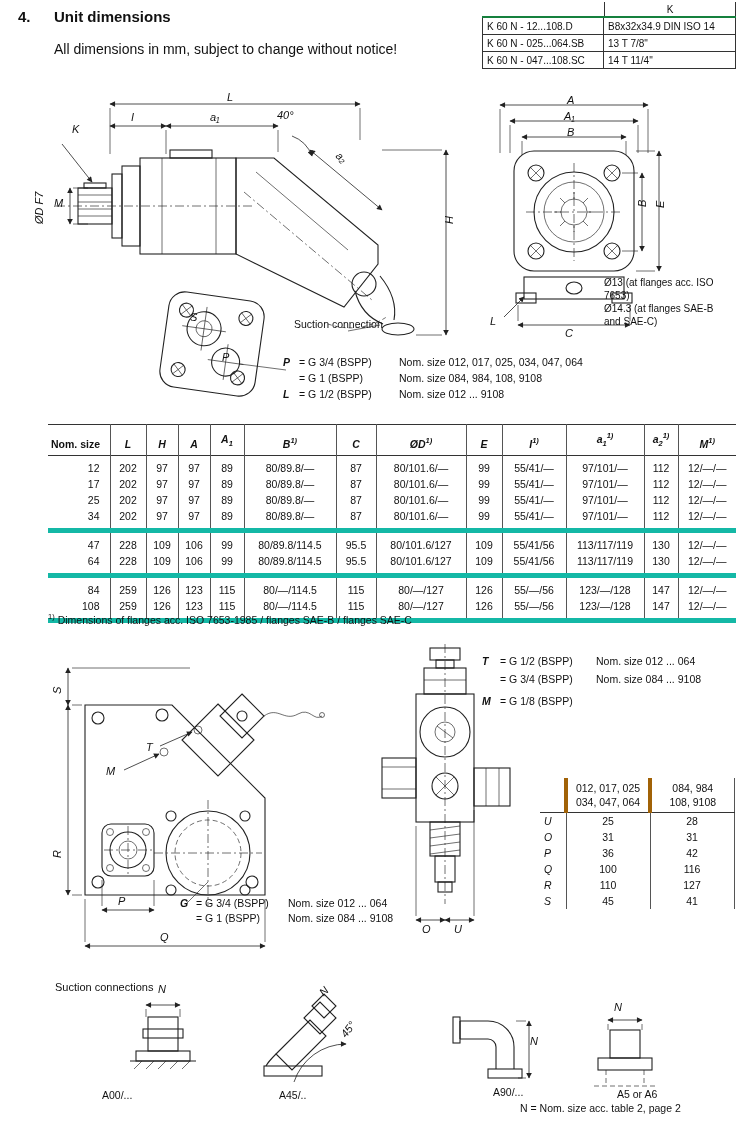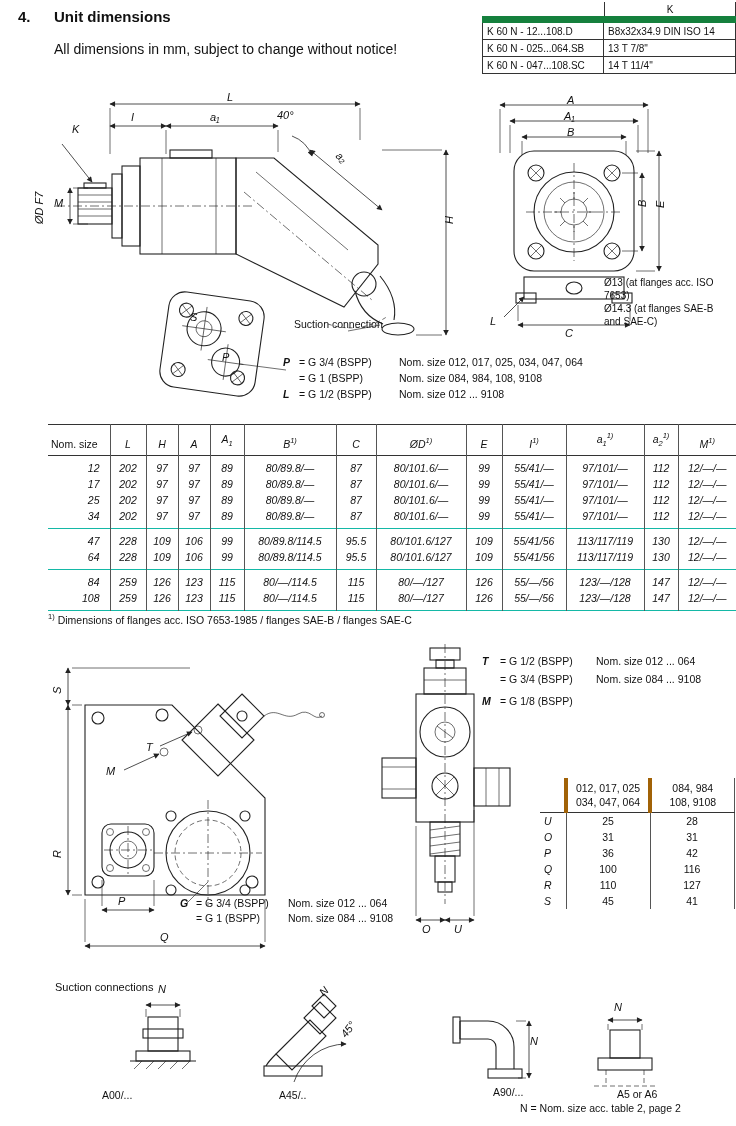--- a/index.html
+++ b/index.html
@@ -5,21 +5,21 @@
   * { margin:0; padding:0; box-sizing:border-box; }
   body { background:#e9e9e9; font-family:"Liberation Sans","DejaVu Sans",sans-serif; color:#111; }
   .page { position:relative; width:736px; height:1126px; background:#fff; overflow:hidden; margin:0 auto; }
   .hdr-num { position:absolute; left:18px; top:8px; font-size:15px; font-weight:bold; }
   .hdr-title { position:absolute; left:54px; top:8px; font-size:15px; font-weight:bold; }
   .hdr-note { position:absolute; left:54px; top:41px; font-size:14px; }
 
   
   .key-table { position:absolute; left:482px; top:2px; width:254px; font-size:10px; }
   .kt-header { margin-left:122px; width:132px; text-align:center; border-left:1px solid #333; border-right:1px solid #333; padding:2px 0 1px; }
-  .kt-body { border-top:7px solid #15803d; }
+  .kt-body { border-top:2px solid #15803d; }
   .kt-row { display:flex; border-bottom:1px solid #333; }
   .kt-model { width:122px; border-left:1px solid #333; border-right:1px solid #333; padding:3px 4px 2px; }
   .kt-key { flex:1; border-right:1px solid #333; padding:3px 4px 2px; }
 
   svg { position:absolute; overflow:visible; }
   .out { fill:none; stroke:#222; stroke-width:1.1; }
   .thin { fill:none; stroke:#222; stroke-width:0.65; }
   .dim { fill:none; stroke:#222; stroke-width:0.8; }
   .ext { fill:none; stroke:#222; stroke-width:0.65; }
   .cl  { fill:none; stroke:#222; stroke-width:0.65; stroke-dasharray:9 3 2 3; }
@@ -45,23 +45,23 @@
   .g-notes .note-line { line-height:15px; }
   .g-notes .nl-label { width:16px; }
   .g-notes .nl-eq { width:92px; }
 
   
   #dim-table { position:absolute; left:48px; top:424px; width:688px; border-collapse:collapse; font-size:10.5px; table-layout:fixed; }
   #dim-table th, #dim-table td { border-left:1px solid #555; padding:1px 3px; text-align:center; line-height:14px; vertical-align:bottom; }
   #dim-table th:first-child, #dim-table td:first-child { border-left:none; }
   #dim-table td:first-child { text-align:right; padding-right:10px; }
   #dim-table thead tr { border-top:1px solid #333; border-bottom:1px solid #333; }
-  #dim-table thead th { font-weight:normal; font-style:italic; padding:4px 3px; }
+  #dim-table thead th { font-weight:bold; font-style:italic; padding:4px 3px; }
   #dim-table thead th:first-child { font-style:normal; text-align:left; padding-left:3px; }
-  #dim-table tbody { border-bottom:1px solid #14b8a6;font-style:italic; }
+  #dim-table tbody { border-bottom:5px solid #14b8a6; }
   #dim-table tbody tr:first-child td { padding-top:5px; }
   #dim-table tbody tr:last-child td { padding-bottom:5px; }
   sup { font-size:7.5px; vertical-align:super; }
   sub { font-size:7.5px; vertical-align:sub; }
   .footnote { position:absolute; left:48px; top:612px; font-size:10.5px; }
   .footnote span { margin-left:3px;text-align:right; }
 
   
   #size-table { position:absolute; left:540px; top:778px; border-collapse:collapse; font-size:10.5px; }
   #size-table th, #size-table td { font-weight:normal; }

